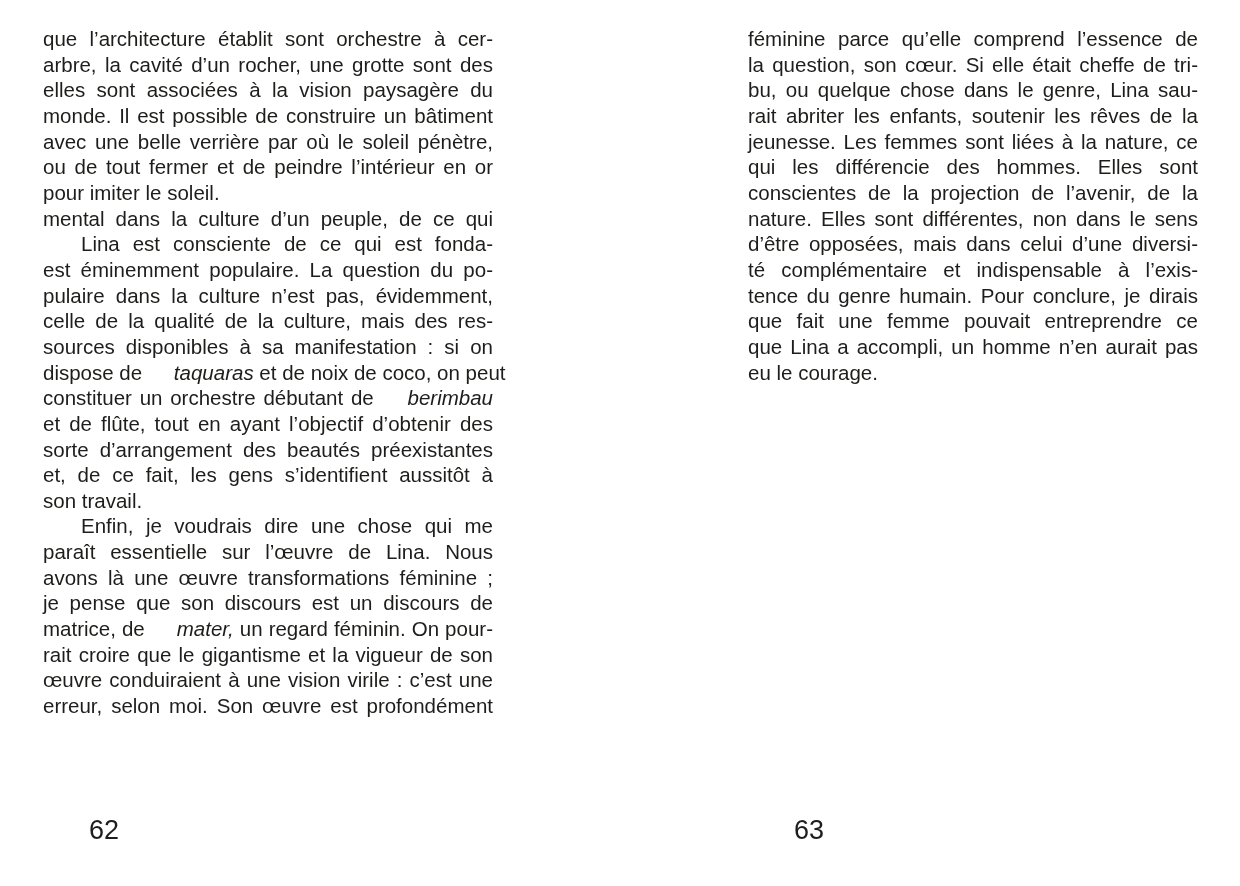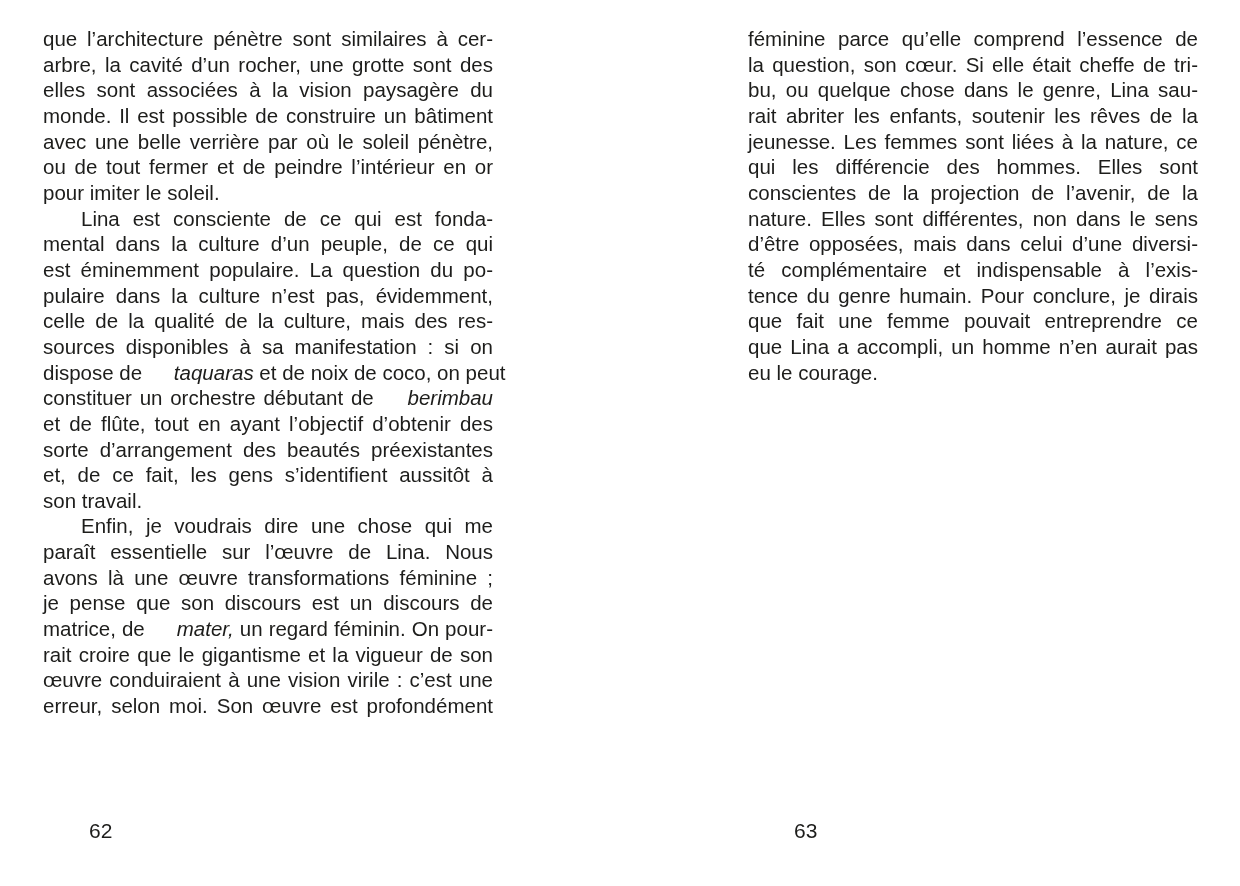--- a/index.html
+++ b/index.html
@@ -35,42 +35,42 @@
   .line.flush {
     text-align: left;
     text-align-last: left;
   }
   .line.indent {
     text-indent: 38px;
   }
   .it { font-style: italic; margin-left: 26px; }
   .folio {
     position: absolute;
-    font-size: 21px;
+    font-size: 27px;
     line-height: 25px;
     font-weight: 400;
   }
   #folio-left  { left: 89px;  top: 818px; }
   #folio-right { left: 794px; top: 818px; }
 </style>
 </head>
 <body>
 
 <div class="spread">
 
   <div class="text-col" id="left-col">
-      <div class="line"><span>que l’architecture pénètre sont similaires à cer-</span></div>
+      <div class="line"><span>que l’architecture établit sont orchestre à cer-</span></div>
       <div class="line"><span>arbre, la cavité d’un rocher, une grotte sont des</span></div>
       <div class="line"><span>elles sont associées à la vision paysagère du</span></div>
       <div class="line"><span>monde. Il est possible de construire un bâtiment</span></div>
       <div class="line"><span>avec une belle verrière par où le soleil pénètre,</span></div>
       <div class="line"><span>ou de tout fermer et de peindre l’intérieur en or</span></div>
       <div class="line flush"><span>pour imiter le soleil.</span></div>
+      <div class="line"><span>mental dans la culture d’un peuple, de ce qui</span></div>
       <div class="line indent"><span>Lina est consciente de ce qui est fonda-</span></div>
-      <div class="line"><span>mental dans la culture d’un peuple, de ce qui</span></div>
       <div class="line"><span>est éminemment populaire. La question du po-</span></div>
       <div class="line"><span>pulaire dans la culture n’est pas, évidemment,</span></div>
       <div class="line"><span>celle de la qualité de la culture, mais des res-</span></div>
       <div class="line"><span>sources disponibles à sa manifestation : si on</span></div>
       <div class="line"><span>dispose de </span><span class="it">taquaras</span><span> et de noix de coco, on peut</span></div>
       <div class="line"><span>constituer un orchestre débutant de </span><span class="it">berimbau</span></div>
       <div class="line"><span>et de flûte, tout en ayant l’objectif d’obtenir des</span></div>
       <div class="line"><span>sorte d’arrangement des beautés préexistantes</span></div>
       <div class="line"><span>et, de ce fait, les gens s’identifient aussitôt à</span></div>
       <div class="line flush"><span>son travail.</span></div>

